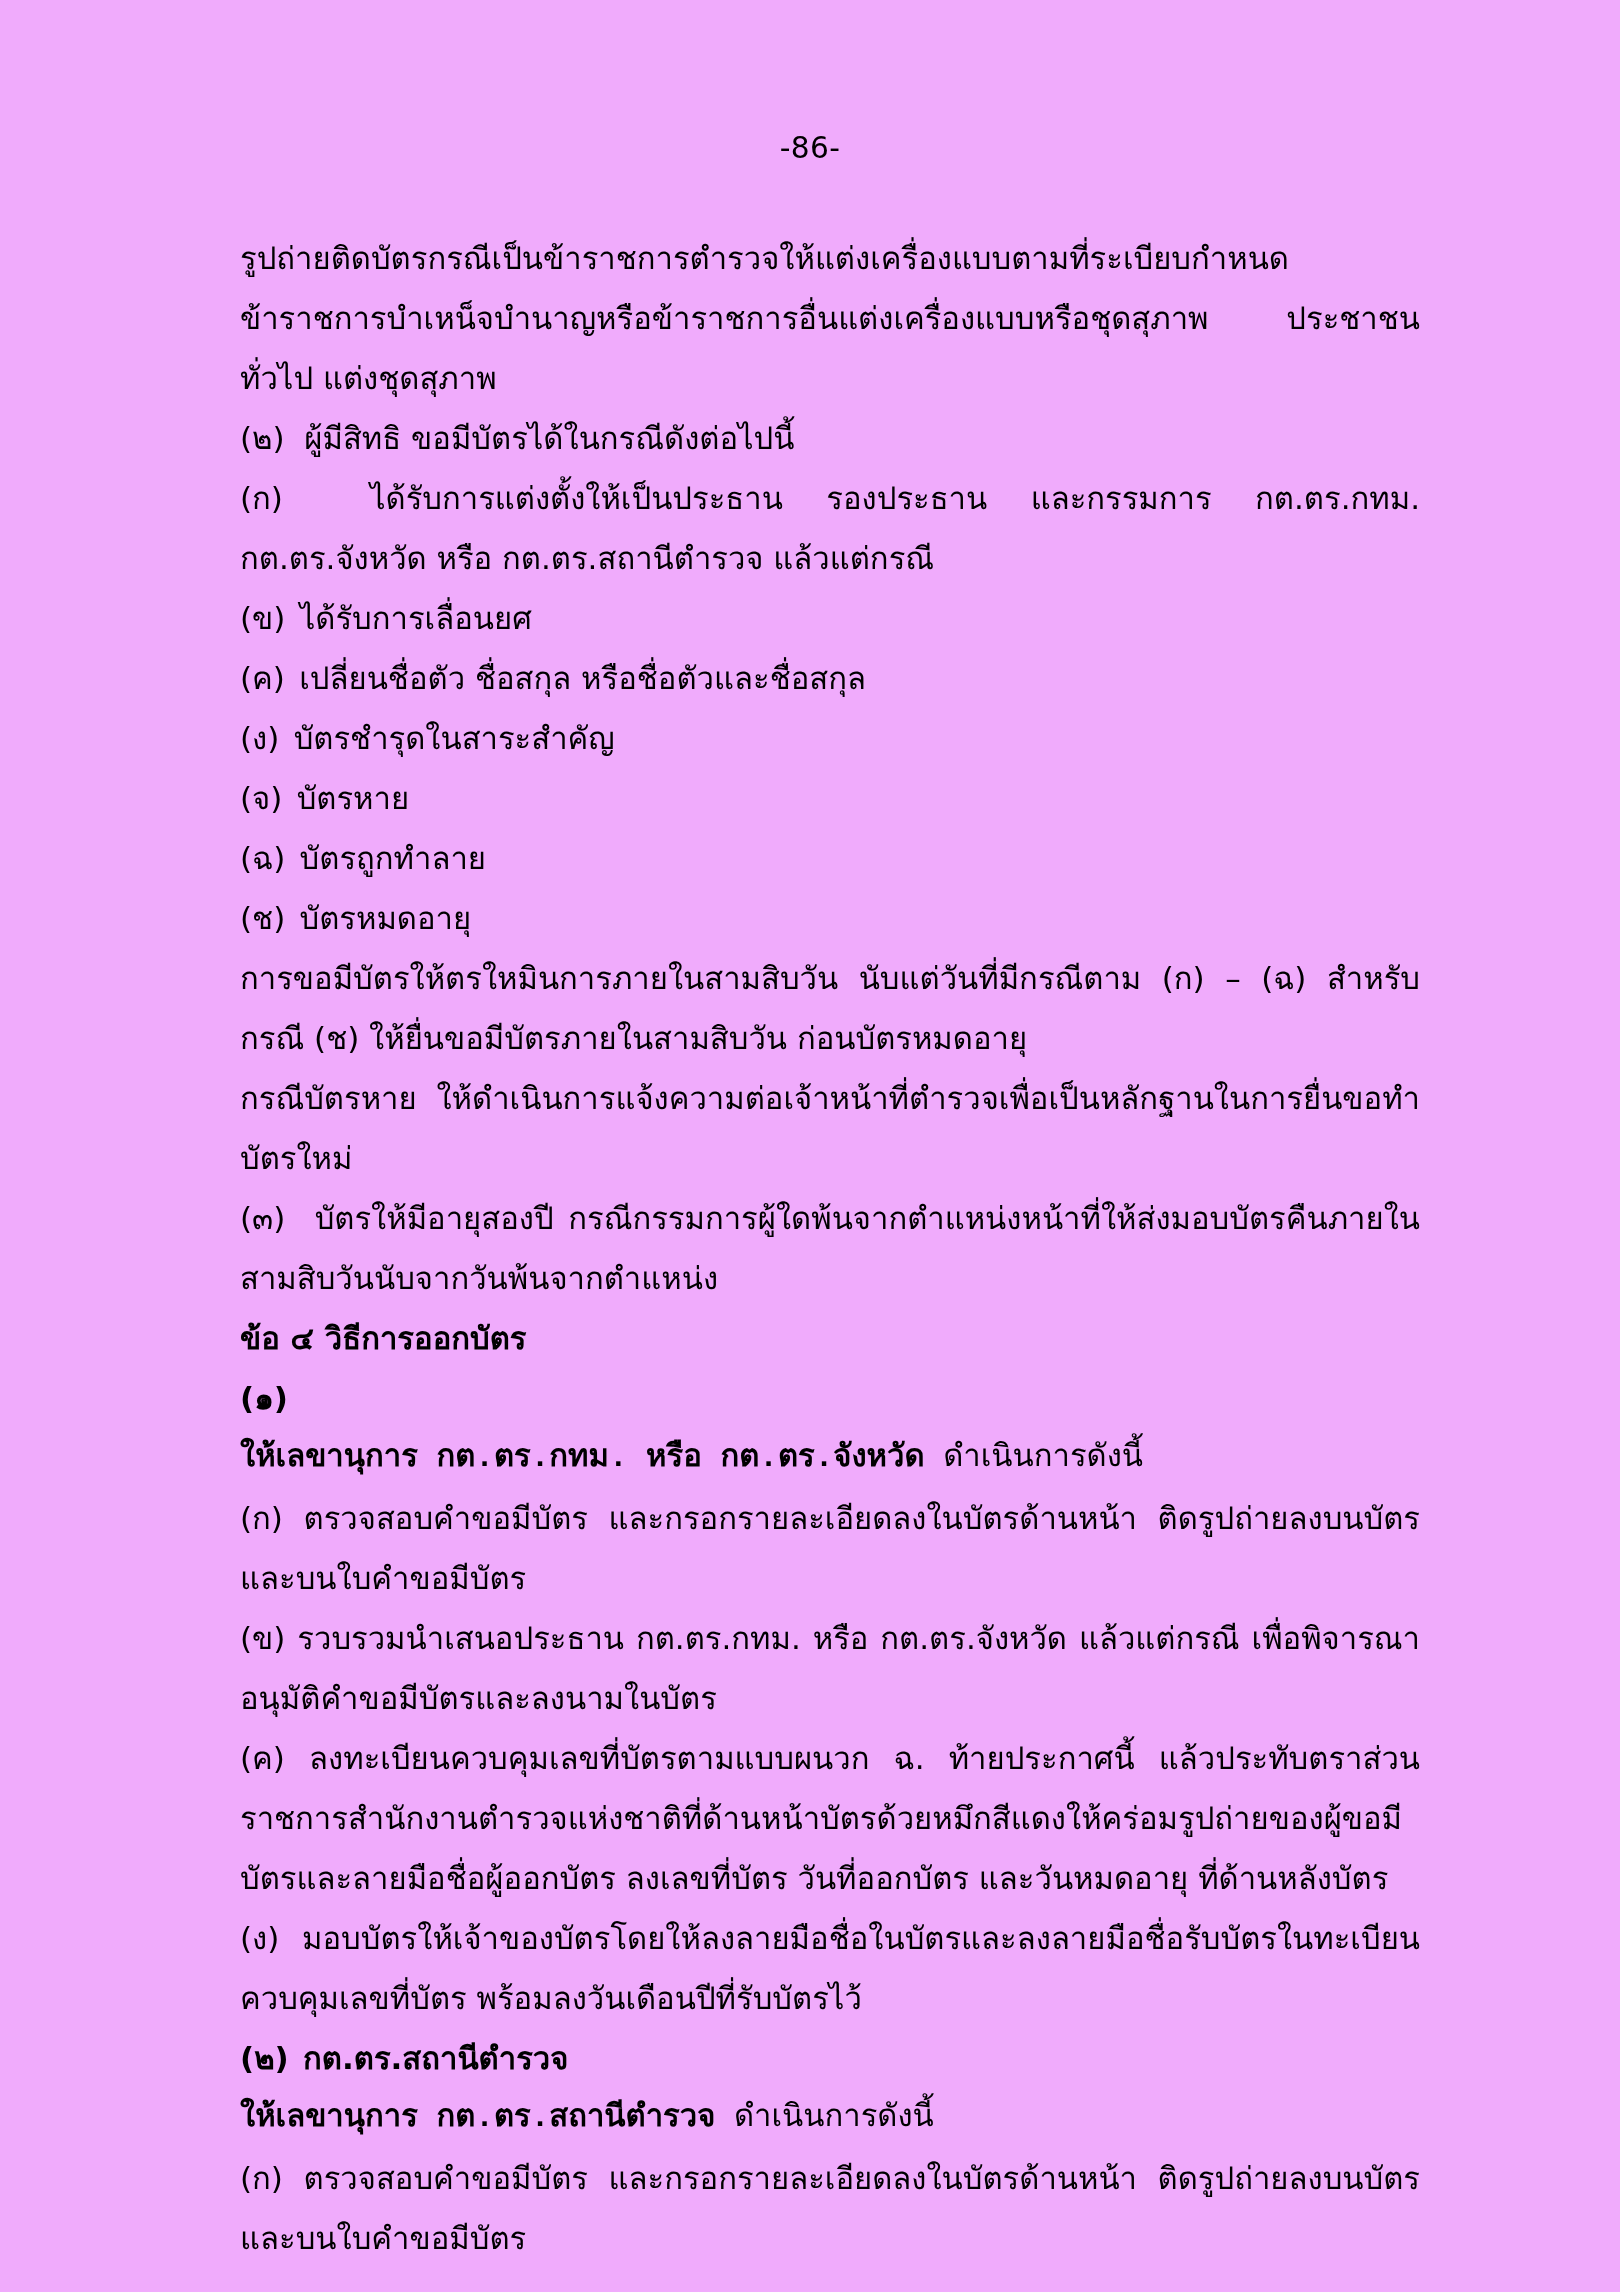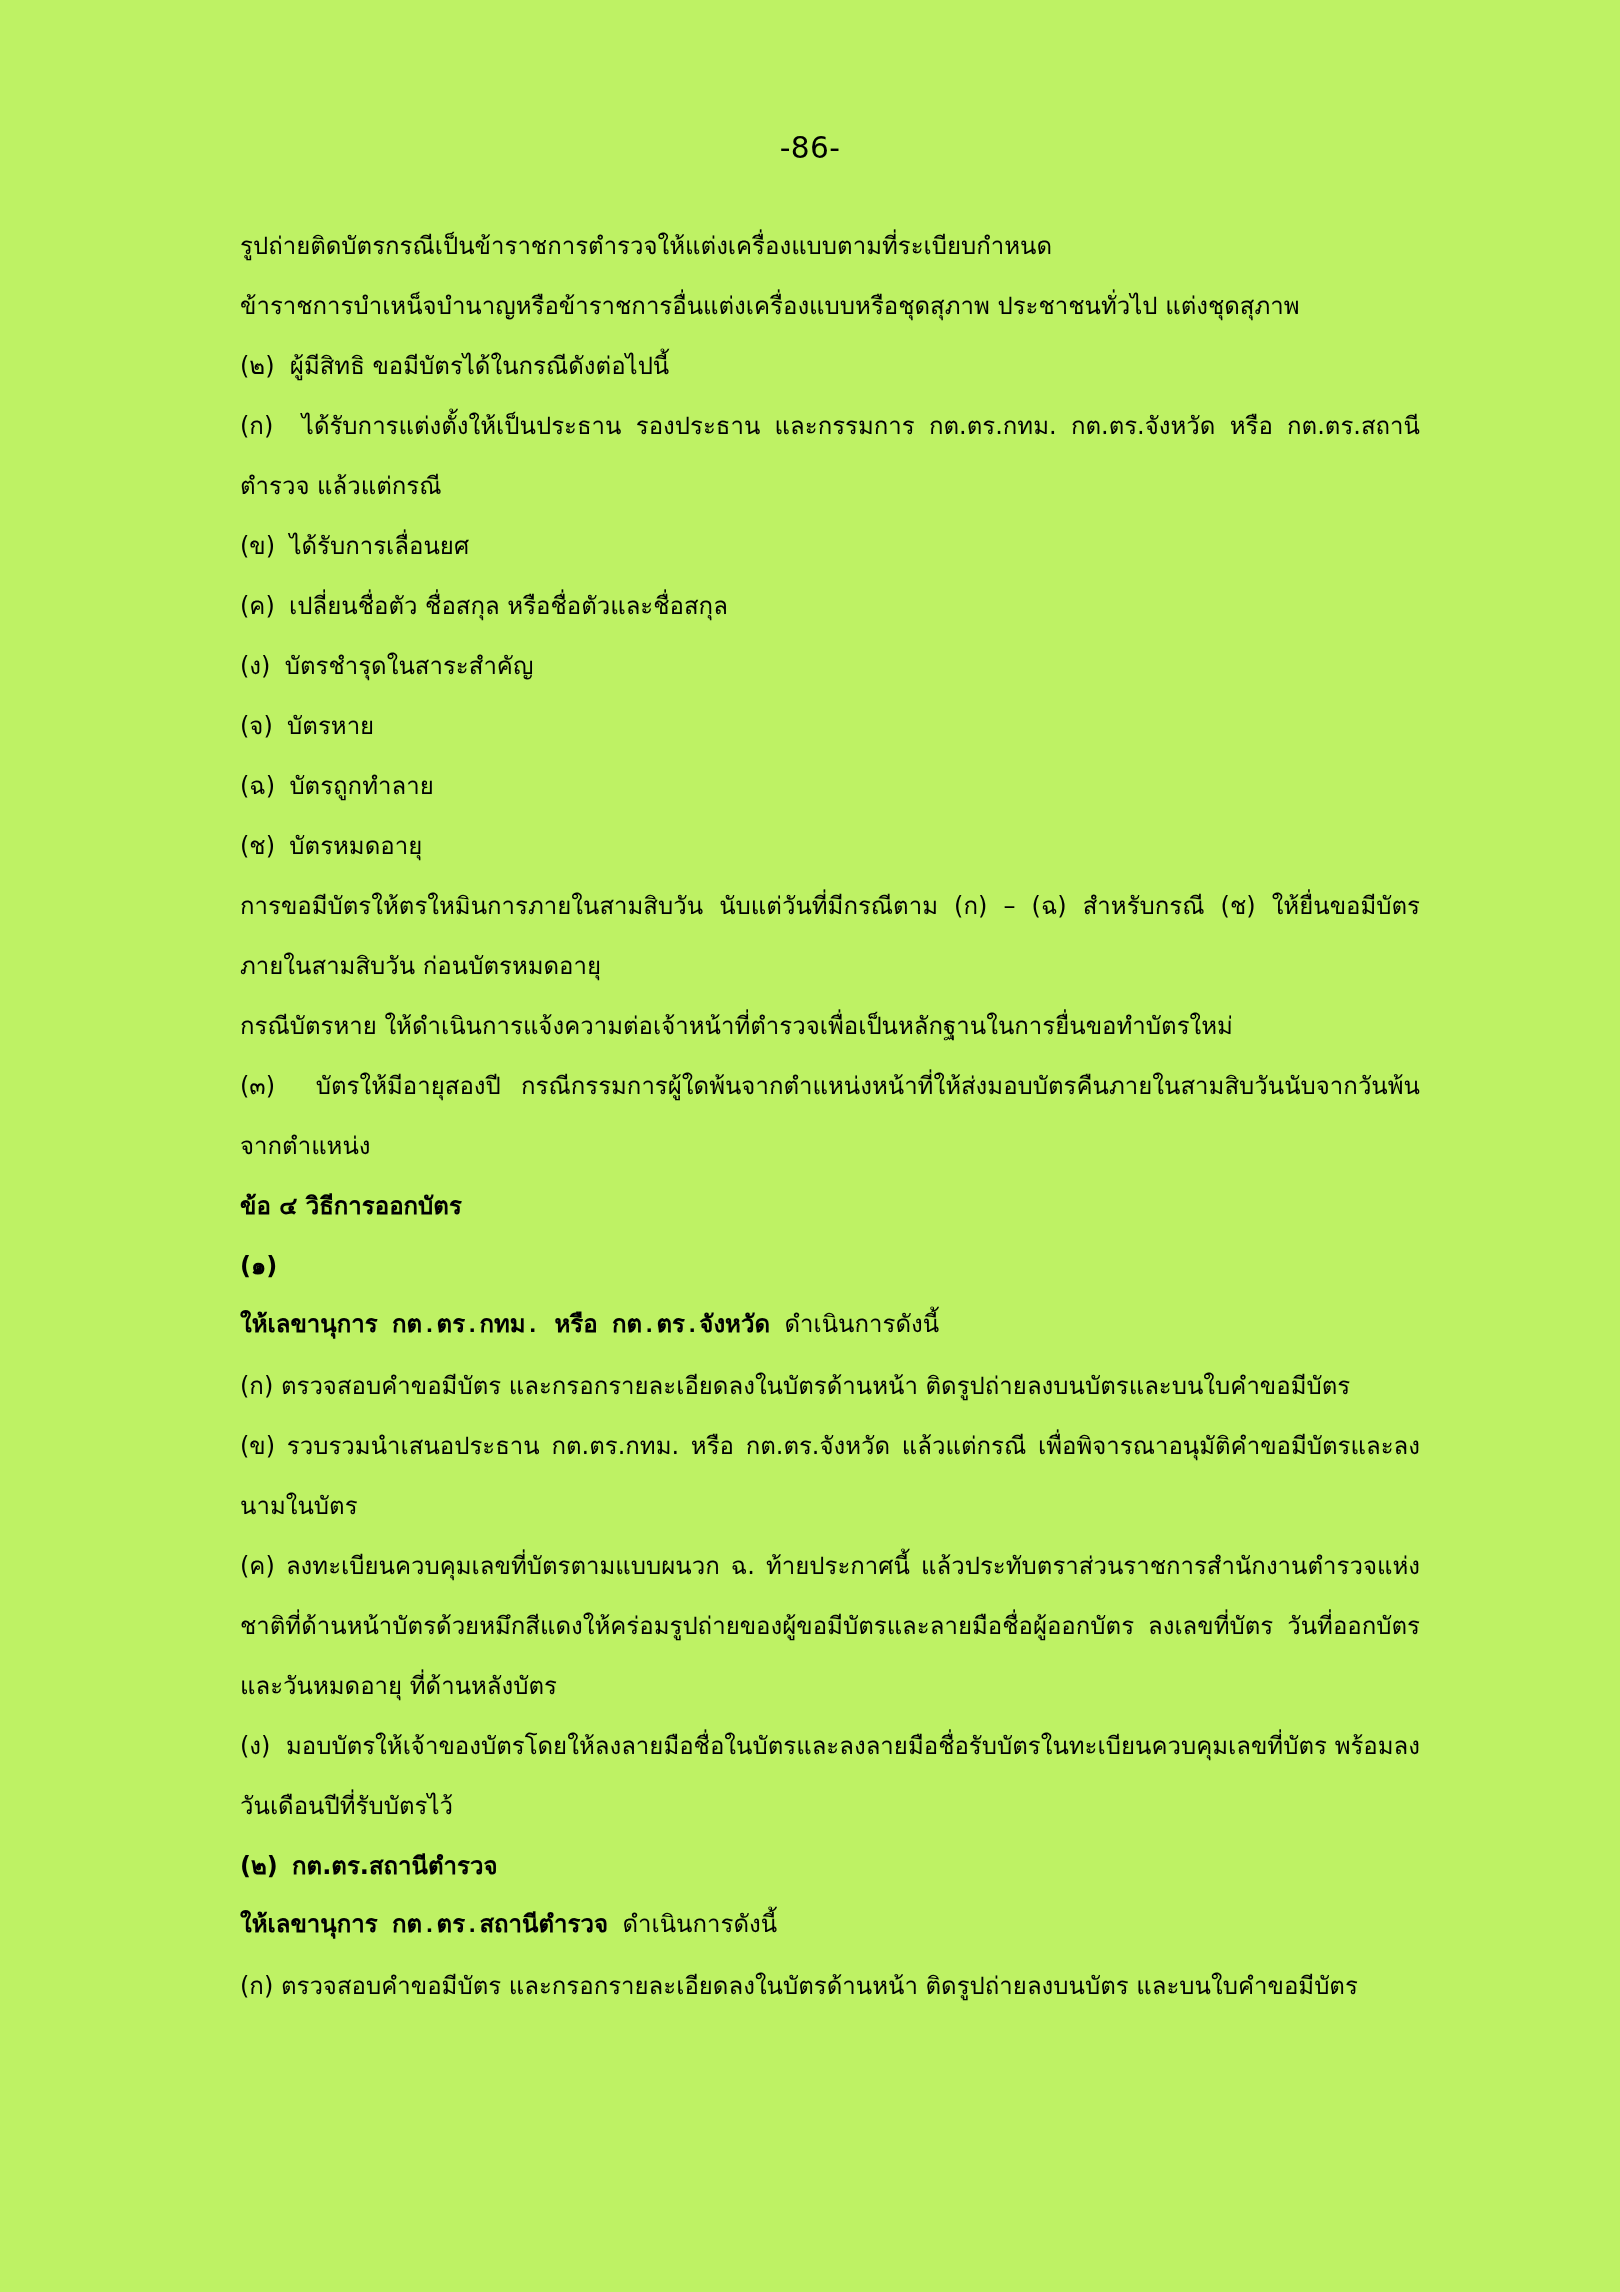--- a/index.html
+++ b/index.html
@@ -10,40 +10,40 @@
   }
   body {
     font-family: "DejaVu Sans", "Liberation Sans", sans-serif;
     color: #000000;
   }
   .page {
     position: relative;
     width: 1620px;
     height: 2293px;
     margin: 0 auto;
-    background: #bef264;
+    background: #f0abfc;
     box-sizing: border-box;
     overflow: hidden;
   }
   .page-number {
     position: absolute;
     top: 134px;
     left: 0;
     width: 100%;
     text-align: center;
     font-size: 29.6px;
     line-height: 1;
     letter-spacing: 0.4px;
   }
   .body-text {
     position: absolute;
-    top: 216px;
+    top: 228px;
     left: 240px;
     width: 1180px;
-    font-size: 24px;
+    font-size: 31px;
     line-height: 60px;
   }
   p.block {
     margin: 0;
     padding: 0;
     text-align: justify;
     text-justify: inter-word;
     text-indent: 0;
   }
   

